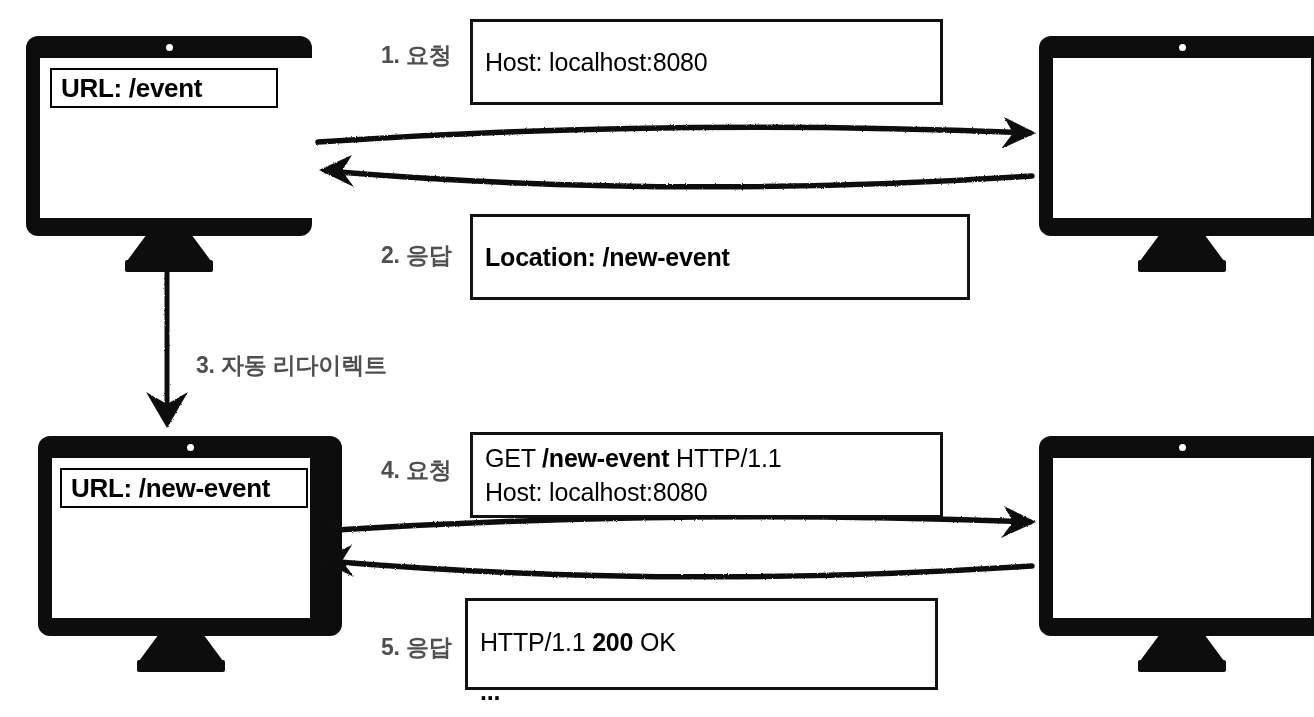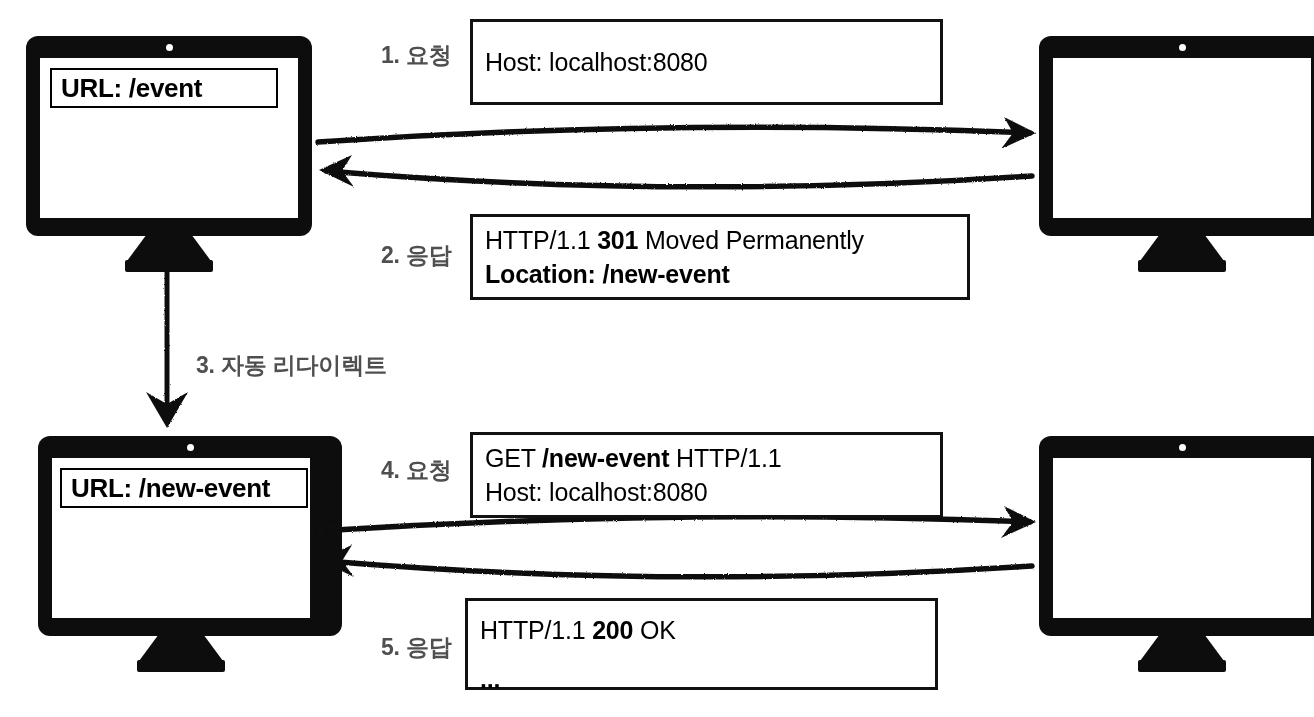--- a/index.html
+++ b/index.html
@@ -109,21 +109,21 @@
   }
 </style>
 </head>
 <body>
 
 <div id="stage">
 
   <div class="monitor" style="left:26px; top:36px; width:286px; height:236px;">
     <div class="bezel" style="height:200px;"></div>
     <div class="camera-dot"></div>
-    <div class="screen" style="left:14px; top:22px; width:258px; height:160px;">
+    <div class="screen" style="left:14px; top:22px; width:258px; height:160px;padding-left:20px;">
       <div class="urlbar" style="left:10px; top:10px; width:228px; height:40px; font-size:26px;">URL: /event</div>
     </div>
     <div class="stand-neck" style="left:101px; top:200px; width:84px; height:25px;"></div>
     <div class="stand-base" style="left:99px; top:224px; width:88px; height:12px;"></div>
   </div>
 
   <div class="monitor" style="left:38px; top:436px; width:304px; height:236px;">
     <div class="bezel" style="height:200px;"></div>
     <div class="camera-dot"></div>
     <div class="screen" style="left:14px; top:22px; width:258px; height:160px;">
@@ -183,32 +183,31 @@
     </g>
   </svg>
 
   <div class="steplabel" style="left:381px; top:40px; font-size:23px;">1. 요청</div>
   <div class="msgbox" style="left:470px; top:19px; width:473px; height:86px; font-size:25px;">
     <div class="msgline"><span>Host: localhost:8080</span></div>
   </div>
 
   <div class="steplabel" style="left:381px; top:240px; font-size:23px;">2. 응답</div>
   <div class="msgbox" style="left:470px; top:214px; width:500px; height:86px; font-size:25px;">
-    <div class="msgline"><span>HTTP/1.1 </span><span class="b">301</span><span> Moved Permanently</span></div>
     <div class="msgline"><span class="b">Location: /new-event</span></div>
   </div>
 
   <div class="steplabel" style="left:196px; top:350px; font-size:23px;">3. 자동 리다이렉트</div>
 
   <div class="steplabel" style="left:381px; top:455px; font-size:23px;text-align:center;">4. 요청</div>
   <div class="msgbox" style="left:470px; top:432px; width:473px; height:86px; font-size:25px;">
     <div class="msgline"><span>GET </span><span class="b">/new-event</span><span> HTTP/1.1</span></div>
     <div class="msgline"><span>Host: localhost:8080</span></div>
   </div>
 
   <div class="steplabel" style="left:381px; top:632px; font-size:23px;">5. 응답</div>
   <div class="msgbox" style="left:465px; top:598px; width:473px; height:92px; font-size:25px;
-              justify-content:flex-start; padding-top:12px;">
+              justify-content:flex-start; padding-top:24px;">
     <div class="msgline" style="margin-bottom:14px;"><span>HTTP/1.1 </span><span class="b">200</span><span> OK</span></div>
     <div class="msgline"><span class="b">...</span></div>
   </div>
 
 </div>
 
 </body></html>

